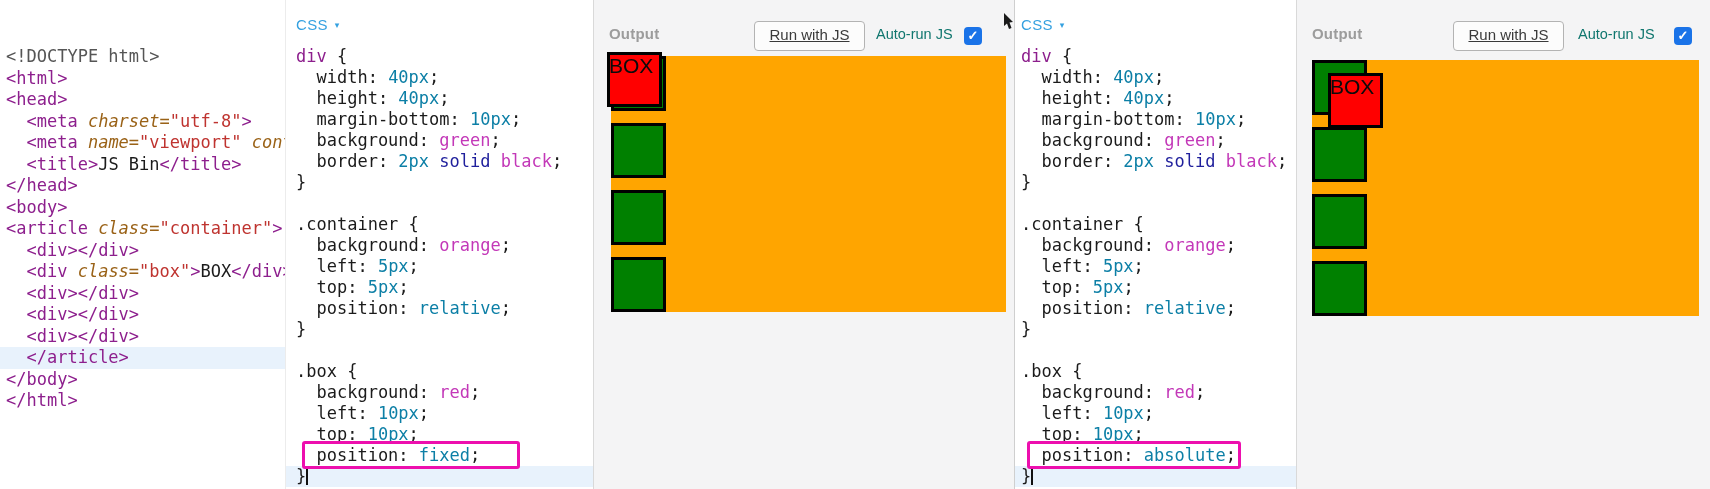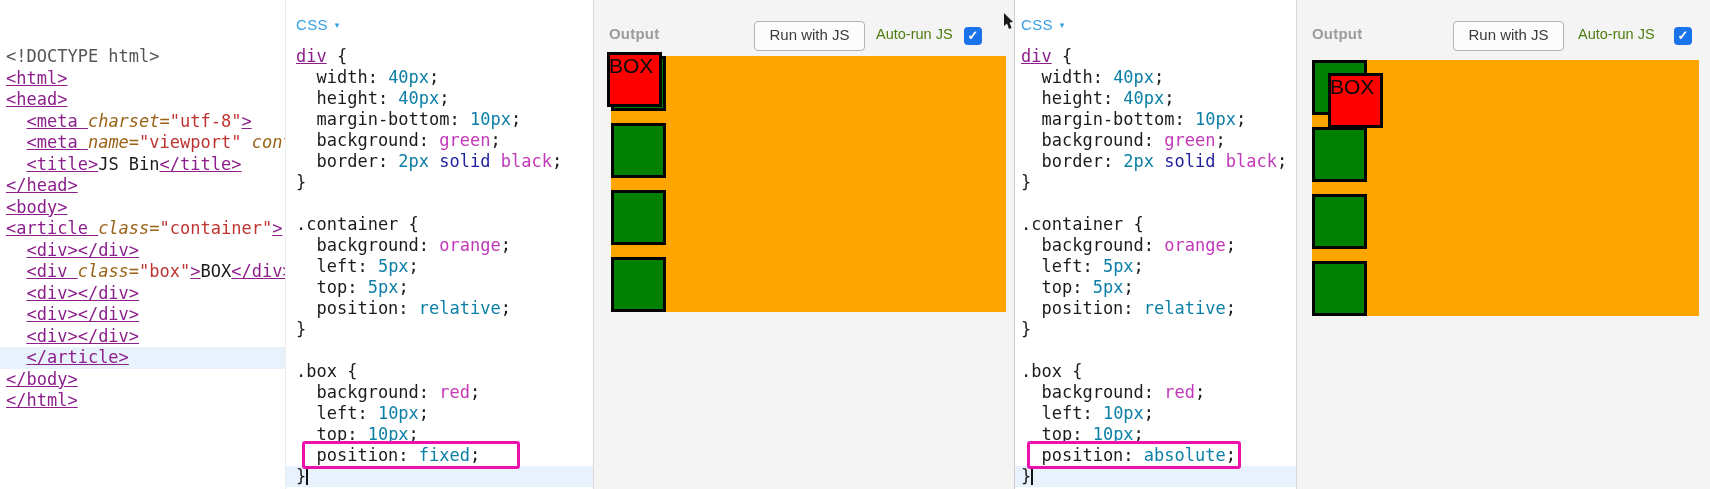--- a/index.html
+++ b/index.html
@@ -27,44 +27,44 @@
         font-family:"DejaVu Sans Mono","Liberation Mono",monospace;
         font-size:17px;white-space:pre;color:var(--plain);}
   .cm-line{padding-left:var(--pad,6px);}
   #panel-html-a .cm-line{height:21.5px;line-height:21.5px;}
   #panel-css-a .cm-line,#panel-css-b .cm-line{height:21px;line-height:21px;}
   #panel-html-a .code{--pad:6px;}
   #panel-css-a .code{--pad:10px;}
   #panel-css-b .code{--pad:6px;}
   .cm-line.active{background:var(--activeline);}
 
-  .tk-t{color:var(--tag);text-decoration:underline;}
+  .tk-t{color:var(--tag);}
   .tk-a{color:var(--attr);font-style:italic;}
   .tk-s{color:var(--string);}
   .tk-m{color:var(--meta);}
   .tk-p{color:var(--plain);}
   .tk-n{color:var(--number);}
   .tk-k{color:var(--keyword_solid);}
   .tk-c{color:var(--colorname);}
   .cursor{display:inline-block;width:2px;height:17px;background:#111;vertical-align:-3px;}
 
   
   .annotation-box{position:absolute;border:3px solid var(--annotation);border-radius:3px;pointer-events:none;}
   #panel-css-a .annotation-box{left:16px;top:441px;width:212px;height:22px;}
   #panel-css-b .annotation-box{left:12px;top:441px;width:208px;height:22px;}
 
   
   .output-header{position:absolute;top:12px;left:0;right:0;height:42px;}
   .output-title{position:absolute;left:15px;top:13px;font-size:15px;font-weight:bold;color:var(--header_gray);letter-spacing:.2px;}
   .run-button{position:absolute;top:9px;width:109px;height:28px;background:#fcfcfc;
               border:1px solid #b3b3b3;border-radius:4px;font-size:15px;color:#3a3a3a;
-              font-family:"Liberation Sans",sans-serif;text-align:center;line-height:26px;cursor:pointer;}
+              font-family:"Liberation Sans",sans-serif;text-align:center;line-height:26px;cursor:pointer;text-decoration:underline;}
   #panel-output-a .run-button{left:160px;}
   #panel-output-b .run-button{left:156px;}
-  .autorun-label{position:absolute;top:14px;font-size:14.5px;color:#4d7c0f;}
+  .autorun-label{position:absolute;top:14px;font-size:14.5px;color:#0f766e;}
   #panel-output-a .autorun-label{left:282px;}
   #panel-output-b .autorun-label{left:281px;}
   .autorun-checkbox{position:absolute;top:15px;width:18px;height:18px;background:var(--checkbox_blue);
                     border-radius:4px;color:#fff;font-size:13px;font-weight:bold;text-align:center;
                     line-height:18px;cursor:pointer;}
   #panel-output-a .autorun-checkbox{left:370px;}
   #panel-output-b .autorun-checkbox{left:377px;}
 
   .preview{position:absolute;top:42px;left:0;right:0;bottom:0;}
   .container-div{position:absolute;background:var(--orange);}

